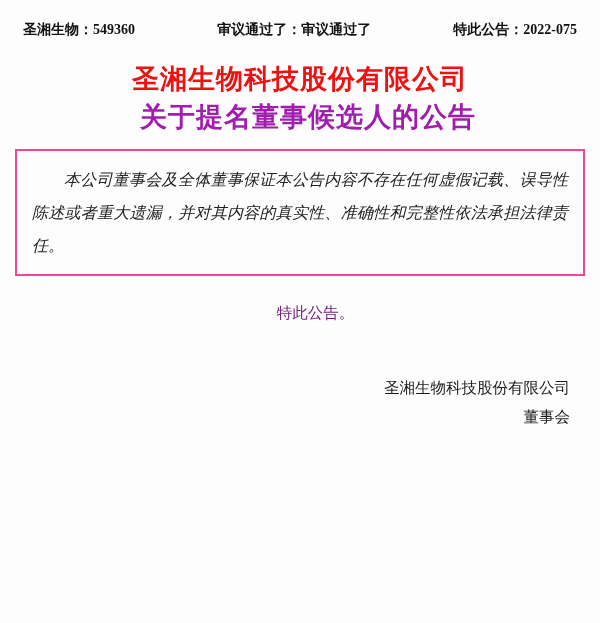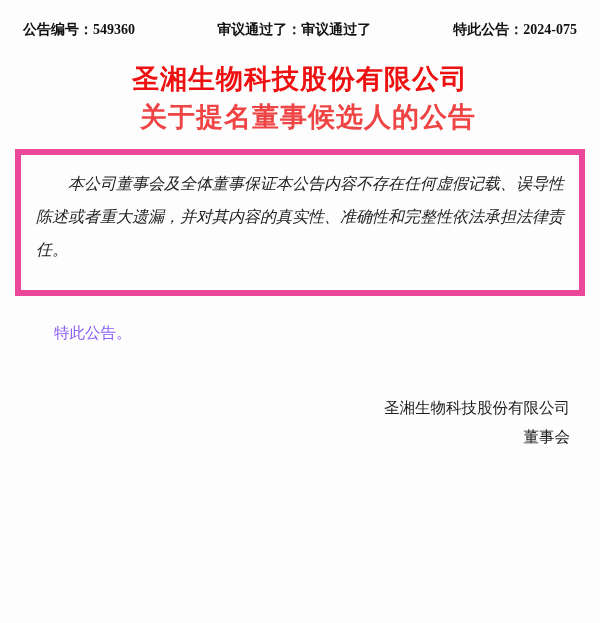--- a/index.html
+++ b/index.html
@@ -29,73 +29,74 @@
   .doc-title {
     margin-top: 21px;
     text-align: center;
     font-weight: bold;
     font-size: 27px;
     line-height: 38px;
     letter-spacing: 1px;
   }
   .disclaimer-box {
     margin: 13px 15px 0 15px;
-    border: 6px solid #ec4899;
-    padding: 12px 15px 24px 15px;
+    border: 2px solid #ec4899;
+    padding: 12px 15px 12px 15px;
     font-size: 16px;
     line-height: 33px;
     font-style: italic;
     text-indent: 2em;
     text-align: justify;
     color: #222;
   }
   .body-paragraph {
     margin: 16px 23px 0 23px;
     font-size: 15.5px;
     line-height: 28.8px;
     text-align: justify;
     text-indent: 2em;
     color: #1c1c1c;
   }
   .closing-line {
     margin: 23px 23px 0 23px;
     font-size: 15.5px;
     line-height: 28px;
     text-indent: 2em;
-    color: #8b5cf6;
+    color: #701a75;
+    text-align: center;
   }
   .signature-block {
     margin: 47px 30px 0 0;
     text-align: right;
     font-size: 15.5px;
     line-height: 28.5px;
     color: #1c1c1c;
   }
   .sig-line { display: block; }
 </style>
 </head>
 <body>
 
 <div class="doc">
 
   <div class="header-row">
     <span>
-      <span>公告编号：</span><span>549360</span>
+      <span>圣湘生物：</span><span>549360</span>
     </span>
     <span>
       <span>审议通过了：</span><span>审议通过了</span>
     </span>
     <span>
-      <span>特此公告：</span><span>2024-075</span>
+      <span>特此公告：</span><span>2022-075</span>
     </span>
   </div>
 
   <div class="doc-title" style="color: rgb(238, 17, 17);">
     <div style="color: rgb(238, 17, 17);">圣湘生物科技股份有限公司</div>
-    <div style="color: #ef4444; margin-left: 16px;">关于提名董事候选人的公告</div>
+    <div style="color: #a21caf; margin-left: 16px;">关于提名董事候选人的公告</div>
   </div>
 
   <div class="disclaimer-box">
     <span>本公司董事会及全体董事保证本公告内容不存在任何虚假记载、误导性陈述或者重大遗漏，并对其内容的真实性、准确性和完整性依法承担法律责任。</span>
   </div>
 
 
   <p class="closing-line">特此公告。</p>
 
   <div class="signature-block">

